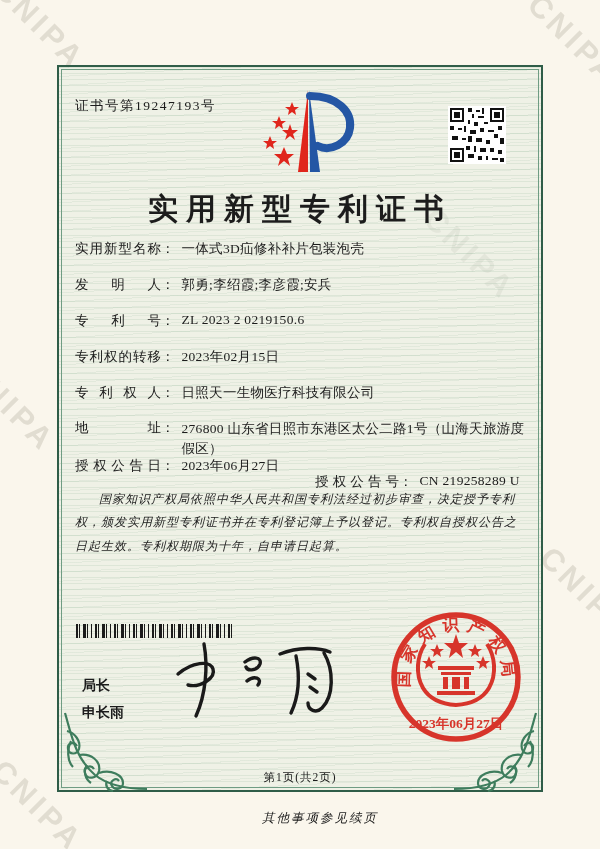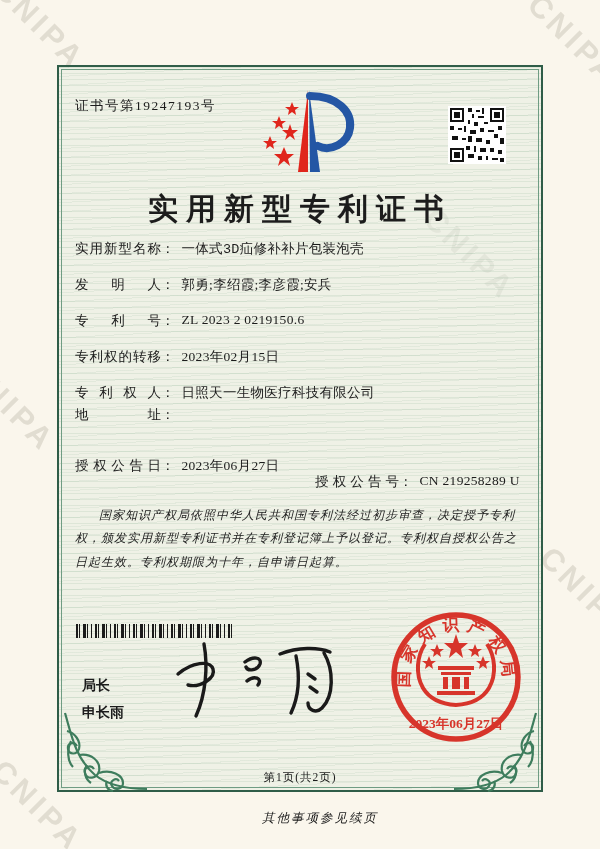--- a/index.html
+++ b/index.html
@@ -56,21 +56,21 @@
     display:inline-block; width:86px;
     text-align:justify; text-align-last:justify;
     flex:none;
   }
   .colon { flex:none; margin-right:7px; }
   .fvalue { letter-spacing:0.3px; }
   .addr-value { max-width:348px; line-height:1.5; }
   .grant-group2 { position:absolute; left:240px; top:16px; display:flex; }
   .grant-group2 .flabel { width:84px; }
 
-  .paras { position:absolute; left:75px; top:488px; width:453px;margin-top:16px; }
+  .paras { position:absolute; left:75px; top:488px; width:453px; }
   .paras p {
     font-size:12px; line-height:1.95; letter-spacing:1px;
     text-indent:2em; font-style:italic; color:#222;
   }
 
   .barcode {
     position:absolute; left:76px; top:624px; width:158px; height:14px;
     background:repeating-linear-gradient(90deg,
       #1b1b1b 0 2px, rgba(0,0,0,0) 2px 3px,
       #1b1b1b 3px 4px, rgba(0,0,0,0) 4px 7px,
@@ -181,21 +181,21 @@
           <rect x="10" y="24" width="3" height="2"></rect>
         <rect x="15" y="25" width="2" height="2"></rect>
           <rect x="19" y="25" width="1" height="2"></rect>
         <rect x="22" y="26" width="3" height="1"></rect>
           <rect x="26" y="26" width="2" height="2"></rect>
       </g>
     </svg>
 
     <div class="title">实用新型专利证书</div>
 
-    <div class="row" style="top:240px;font-family:Liberation Mono, monospace;">
+    <div class="row" style="top:240px;">
       <span class="flabel">实用新型名称</span>
         <span class="colon">：</span>
       <span class="fvalue">一体式3D疝修补补片包装泡壳</span>
     </div>
     <div class="row" style="top:276px;">
       <span class="flabel">发明人</span>
         <span class="colon">：</span>
       <span class="fvalue">郭勇;李绍霞;李彦霞;安兵</span>
     </div>
     <div class="row" style="top:312px;">
@@ -206,23 +206,24 @@
     <div class="row" style="top:348px;">
       <span class="flabel">专利权的转移</span>
         <span class="colon">：</span>
       <span class="fvalue">2023年02月15日</span>
     </div>
     <div class="row" style="top:384px;">
       <span class="flabel">专利权人</span>
         <span class="colon">：</span>
       <span class="fvalue">日照天一生物医疗科技有限公司</span>
     </div>
-    <div class="row" style="top:406px;">
+    <div class="row" style="top:419px;">
       <span class="flabel">地址</span>
         <span class="colon">：</span>
+      <span class="fvalue addr-value">276800 山东省日照市东港区太公二路1号（山海天旅游度假区）</span>
     </div>
     <div class="row" style="top:457px;align-items:flex-end;">
       <span class="flabel">授权公告日</span>
         <span class="colon">：</span>
       <span class="fvalue">2023年06月27日</span>
       <span class="grant-group2">
         <span class="flabel">授权公告号</span>
           <span class="colon">：</span>
         <span class="fvalue">CN 219258289 U</span>
       </span>

